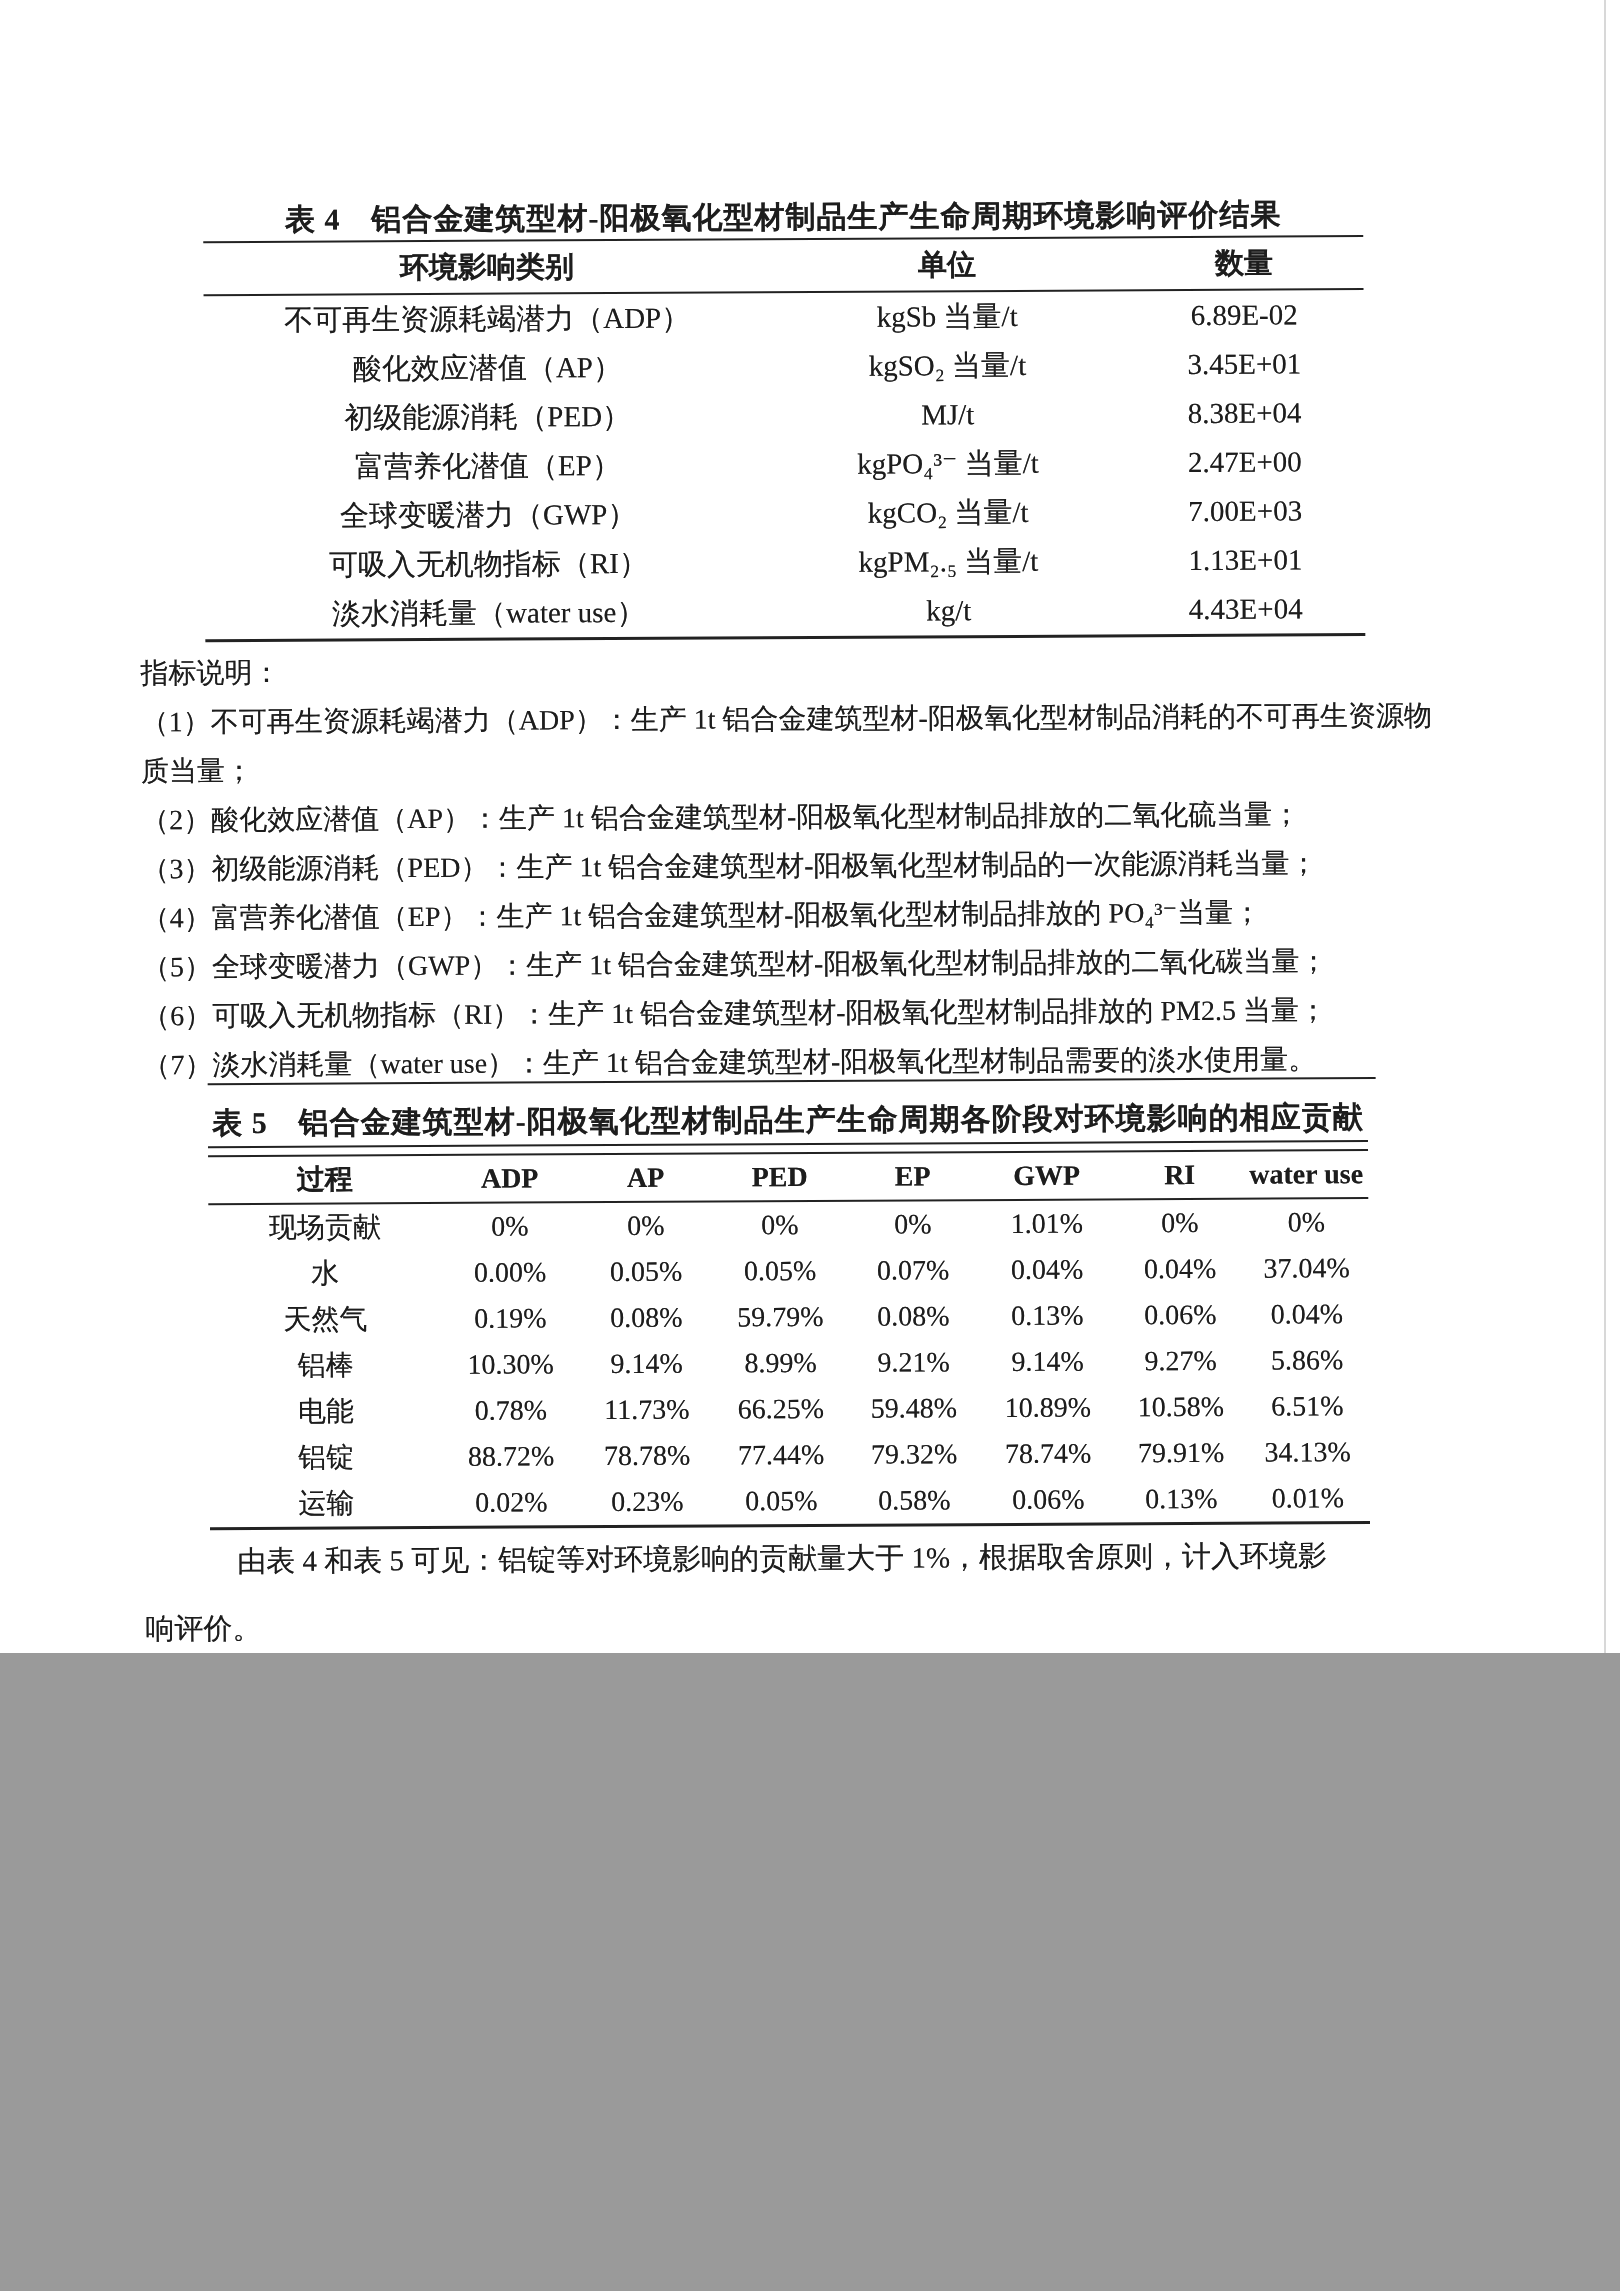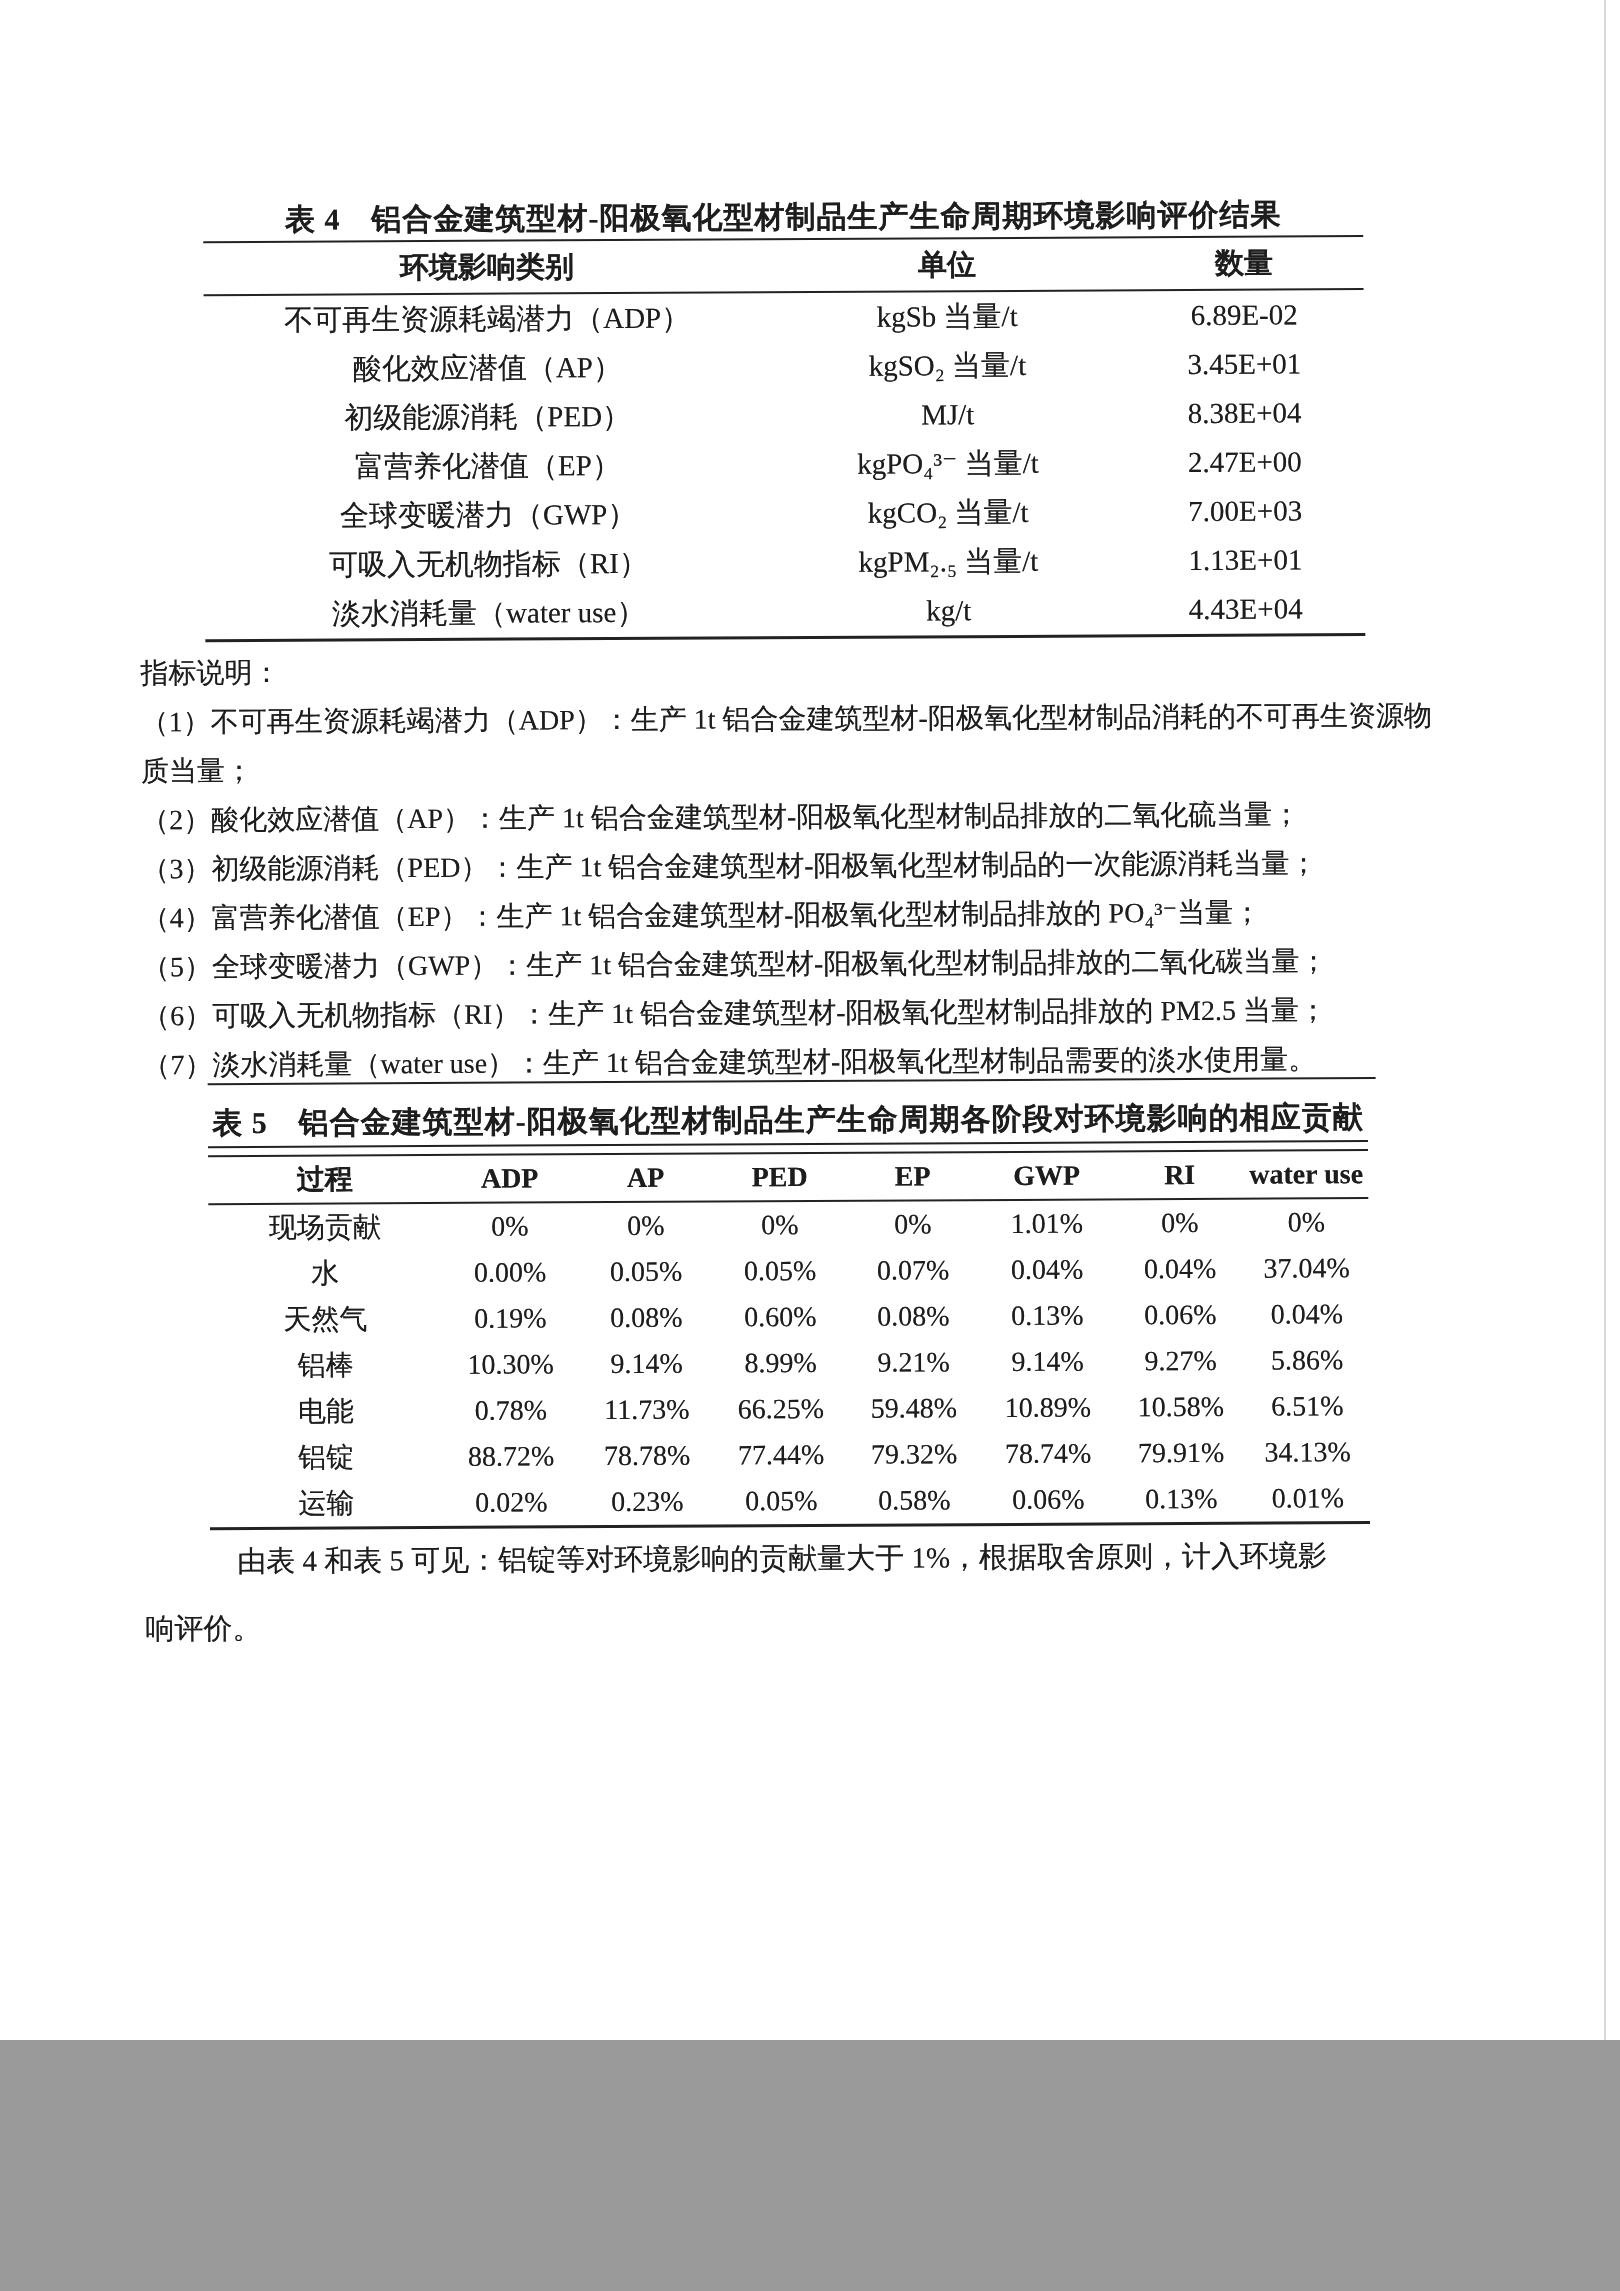--- a/index.html
+++ b/index.html
@@ -1,18 +1,18 @@
 <!DOCTYPE html>
 <html><head>
 <meta charset="utf-8">
 <style>
   html,body{margin:0;padding:0;background:#9a9a9a;}
   .page{
     position:relative;
-    width:1620px;height:2040px;
+    width:1620px;height:1653px;
     margin:0 auto;
     background:#ffffff;
     overflow:hidden;
     font-family:"Liberation Serif","DejaVu Serif",serif;
     color:#1d1d1d;
   }
   .scan{position:absolute;top:0;left:0;width:1620px;height:2292px;transform:rotate(-0.3deg);transform-origin:50% 50%;}
   .txt{text-shadow:0 0 0.5px rgba(10,10,10,.6);}
 
   
@@ -151,21 +151,21 @@
             <div>0.05%</div>
             <div>0.07%</div>
             <div>0.04%</div>
             <div>0.04%</div>
             <div>37.04%</div>
           </div>
           <div class="t5-grid t5-row txt">
             <div>天然气</div>
             <div>0.19%</div>
             <div>0.08%</div>
-            <div>0.60%</div>
+            <div>59.79%</div>
             <div>0.08%</div>
             <div>0.13%</div>
             <div>0.06%</div>
             <div>0.04%</div>
           </div>
           <div class="t5-grid t5-row txt">
             <div>铝棒</div>
             <div>10.30%</div>
             <div>9.14%</div>
             <div>8.99%</div>

